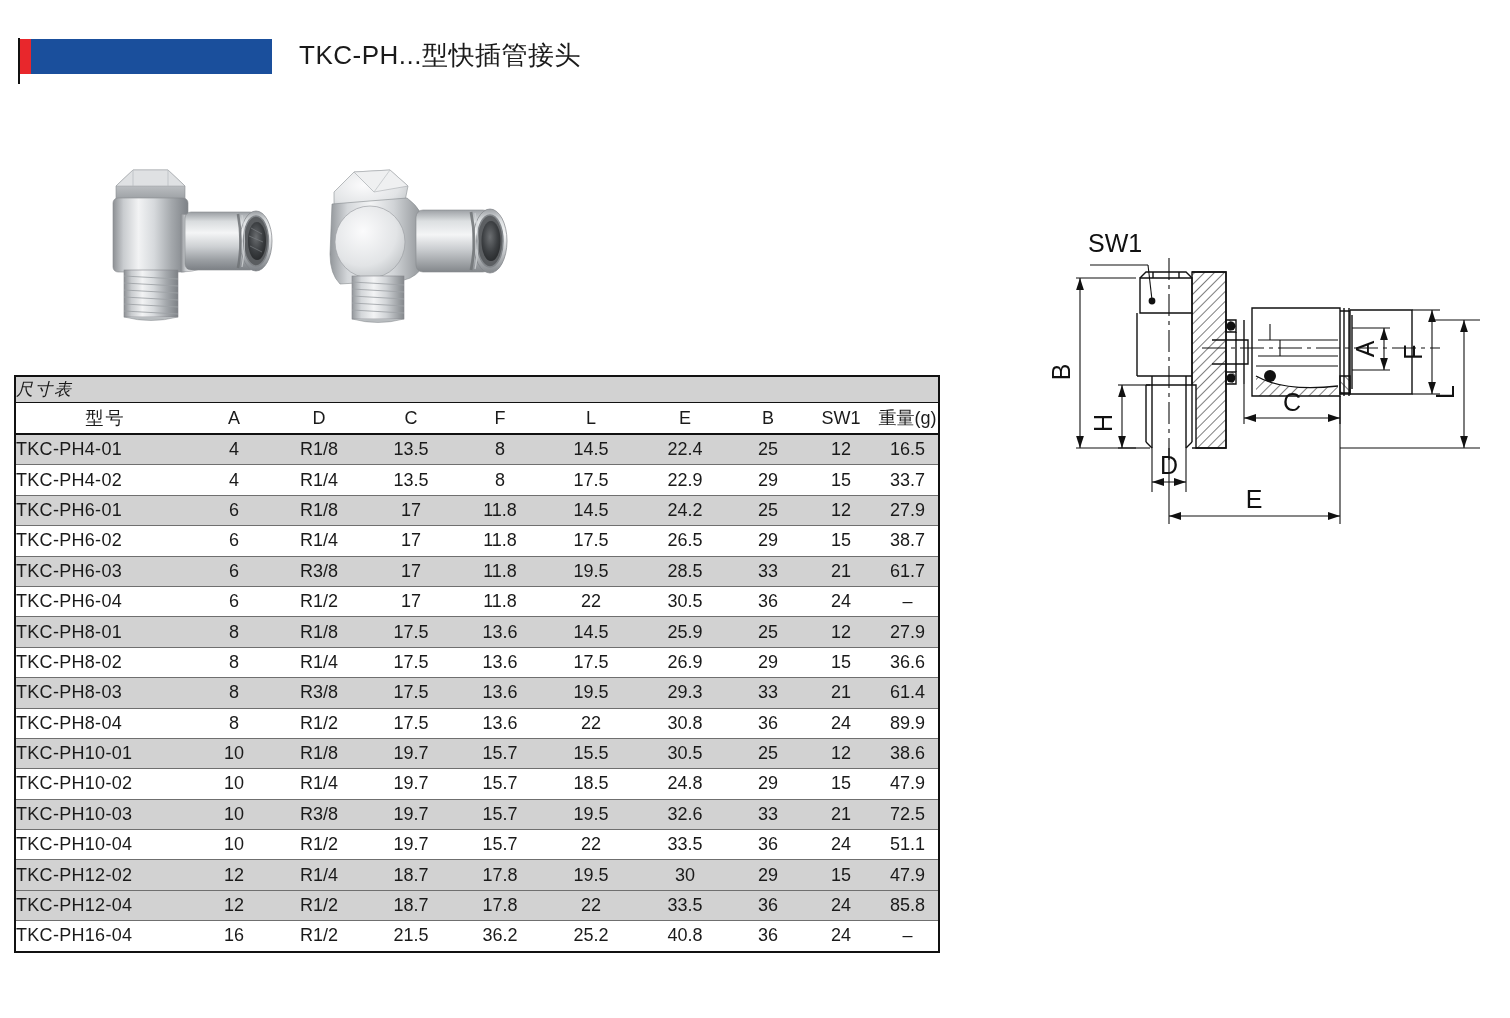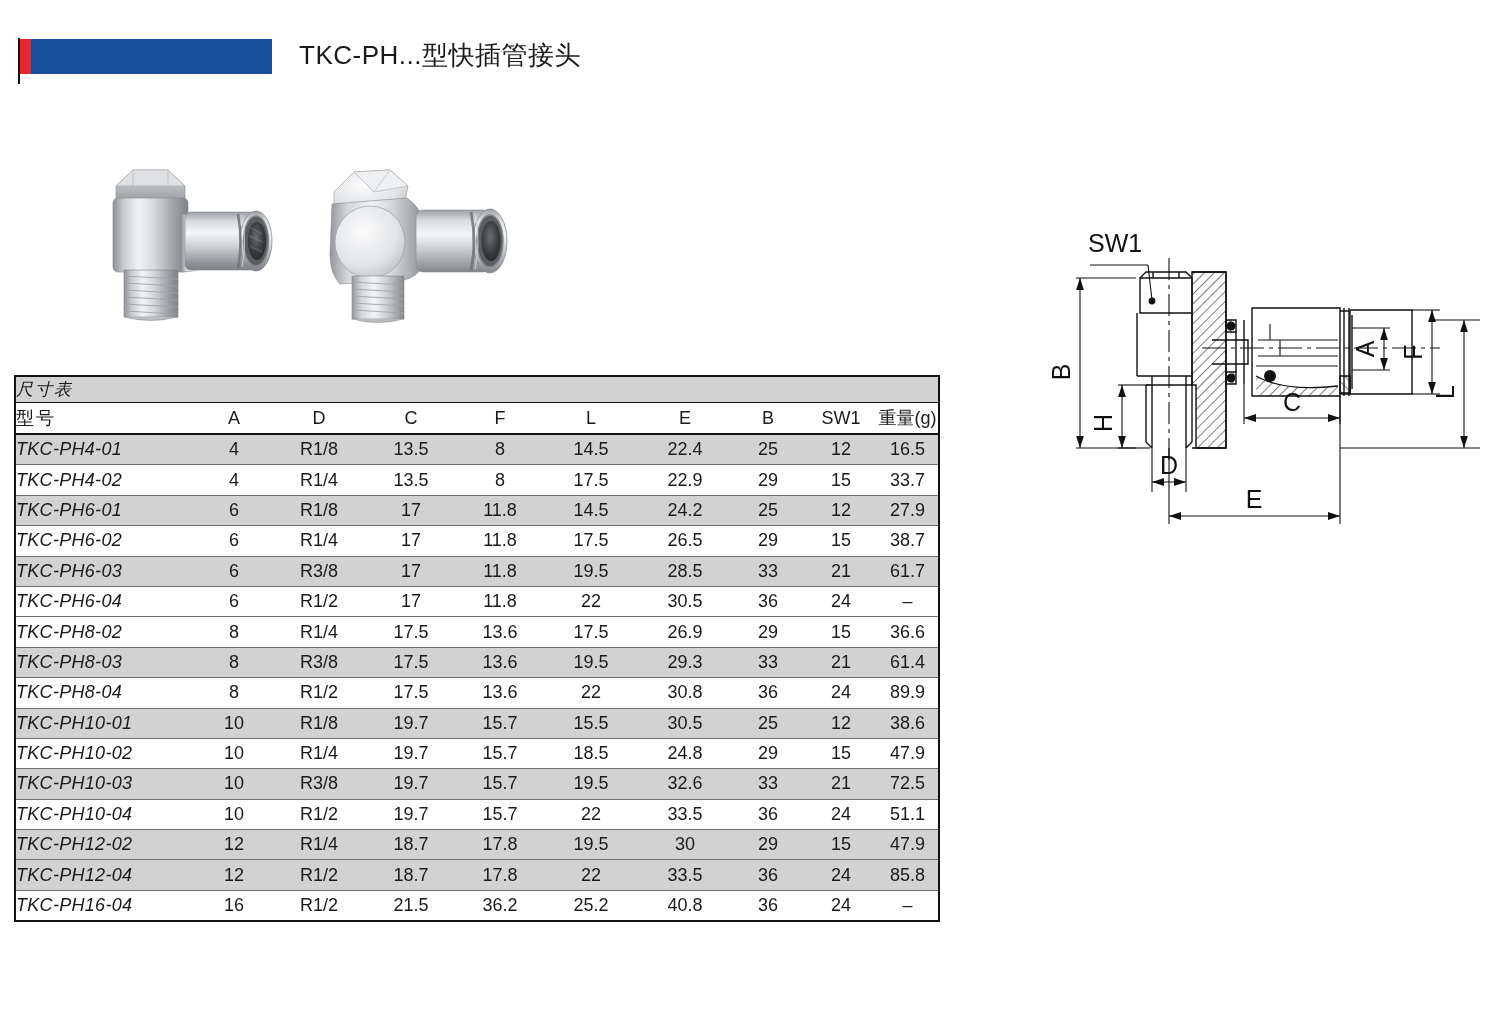--- a/index.html
+++ b/index.html
@@ -101,35 +101,34 @@
     font-style: italic;
   }
   .tbl-head-row th {
     background: #ffffff;
     border-bottom: 2px solid #111;
     height: 30px;
     font-size: 18px;
     text-align: center;
   }
   .tbl-head-row th.model-head {
-    text-align: left;
+    text-align: center;
     padding-left: 11px;
     letter-spacing: 2px;
   }
   .data-row td {
     height: 29.4px;
     text-align: center;
     font-size: 18px;
     border-bottom: 1px solid #6f6f6f;
   }
   .data-row td.model-cell {
     text-align: left;
     padding-left: 11px;
     letter-spacing: 0.3px;
-    font-style: italic;
   }
   .data-row.odd td { background: #d2d2d2; }
   .data-row.even td { background: #ffffff; }
   .data-row.last td { border-bottom: 2px solid #111; }
   #dimension-table .side-l { border-left: 2px solid #111; }
   #dimension-table .side-r { border-right: 2px solid #111; }
 
   
   #technical-drawing {
     position: absolute;
@@ -379,20 +378,32 @@
         <td>6</td>
         <td>R1/2</td>
         <td>17</td>
         <td>11.8</td>
         <td>22</td>
         <td>30.5</td>
         <td>36</td>
         <td>24</td>
         <td class="side-r">–</td>
       </tr>
+      <tr class="data-row odd">
+        <td class="model-cell side-l">TKC-PH8-01</td>
+        <td>8</td>
+        <td>R1/8</td>
+        <td>17.5</td>
+        <td>13.6</td>
+        <td>14.5</td>
+        <td>25.9</td>
+        <td>25</td>
+        <td>12</td>
+        <td class="side-r">27.9</td>
+      </tr>
       <tr class="data-row even">
         <td class="model-cell side-l">TKC-PH8-02</td>
         <td>8</td>
         <td>R1/4</td>
         <td>17.5</td>
         <td>13.6</td>
         <td>17.5</td>
         <td>26.9</td>
         <td>29</td>
         <td>15</td>

